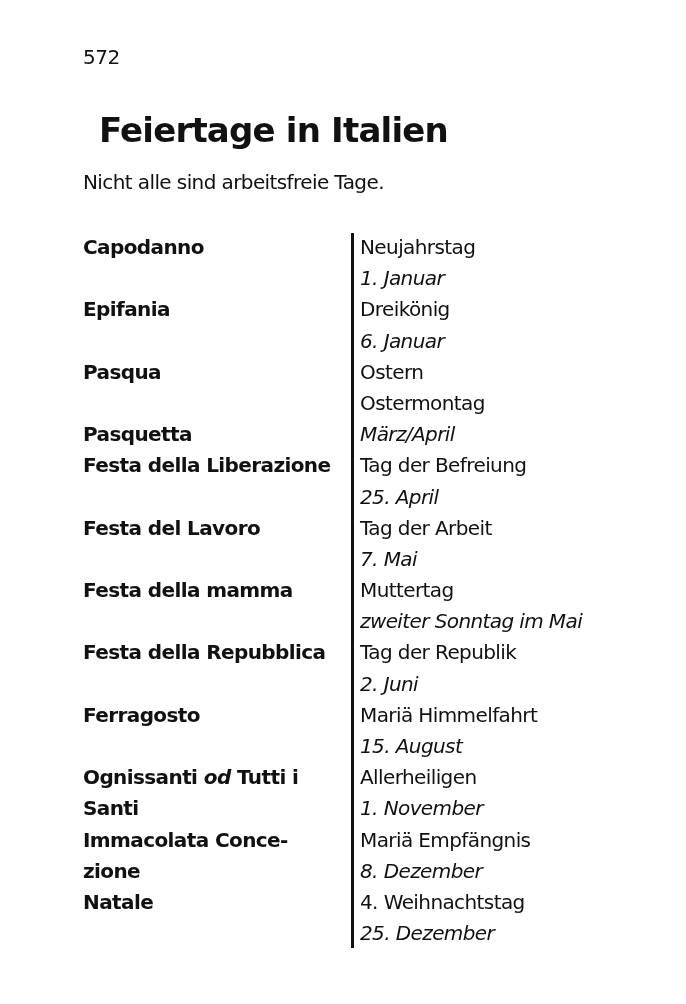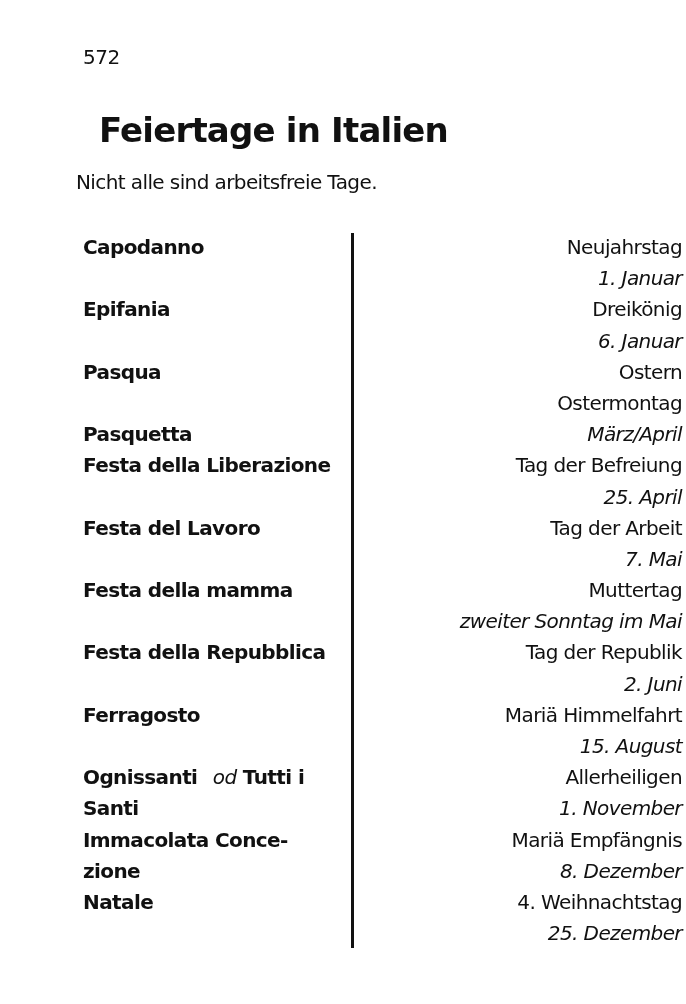--- a/index.html
+++ b/index.html
@@ -1,27 +1,27 @@
 <!DOCTYPE html>
 <html><head>
   <meta charset="utf-8">
   <style>
     html, body { margin: 0; padding: 0; background: #ffffff; }
     body { width: 686px; height: 1004px; position: relative; overflow: hidden;
            font-family: "DejaVu Sans", sans-serif; color: #111111; }
     .page-number { position: absolute; left: 83px; top: 45px; font-size: 20px; letter-spacing: -0.5px; }
     .title { position: absolute; left: 83px; top: 94px; font-size: 34px; font-weight: bold; letter-spacing: -0.8px; margin: 16px; }
-    .subtitle { position: absolute; left: 76px; top: 170px; font-size: 20px; letter-spacing: -0.6px; margin: 0; }
+    .subtitle { position: absolute; left: 83px; top: 170px; font-size: 20px; letter-spacing: -0.6px; margin: 0; }
     .divider { position: absolute; left: 351px; top: 233px; width: 3px; height: 715px; background: #111111; }
     .col { position: absolute; top: 232px; font-size: 20px; line-height: 31.2px; letter-spacing: -0.6px; }
     .col-left { left: 83px; width: 262px; font-weight: bold; }
-    .col-right { left: 382px; width: 300px; text-align: right; }
+    .col-right { left: 360px; width: 300px; }
     .line { height: 31.2px; white-space: nowrap; }
     .it { font-style: italic; }
-    .normal { font-weight: normal; font-style: italic; margin-left: 9px; }
+    .normal { font-weight: bold; font-style: italic; }
   </style>
 </head>
 <body>
 
 <div class="page-number">572</div>
 <h1 class="title">Feiertage in Italien</h1>
 <p class="subtitle">Nicht alle sind arbeitsfreie Tage.</p>
 
 <div class="divider"></div>
 

